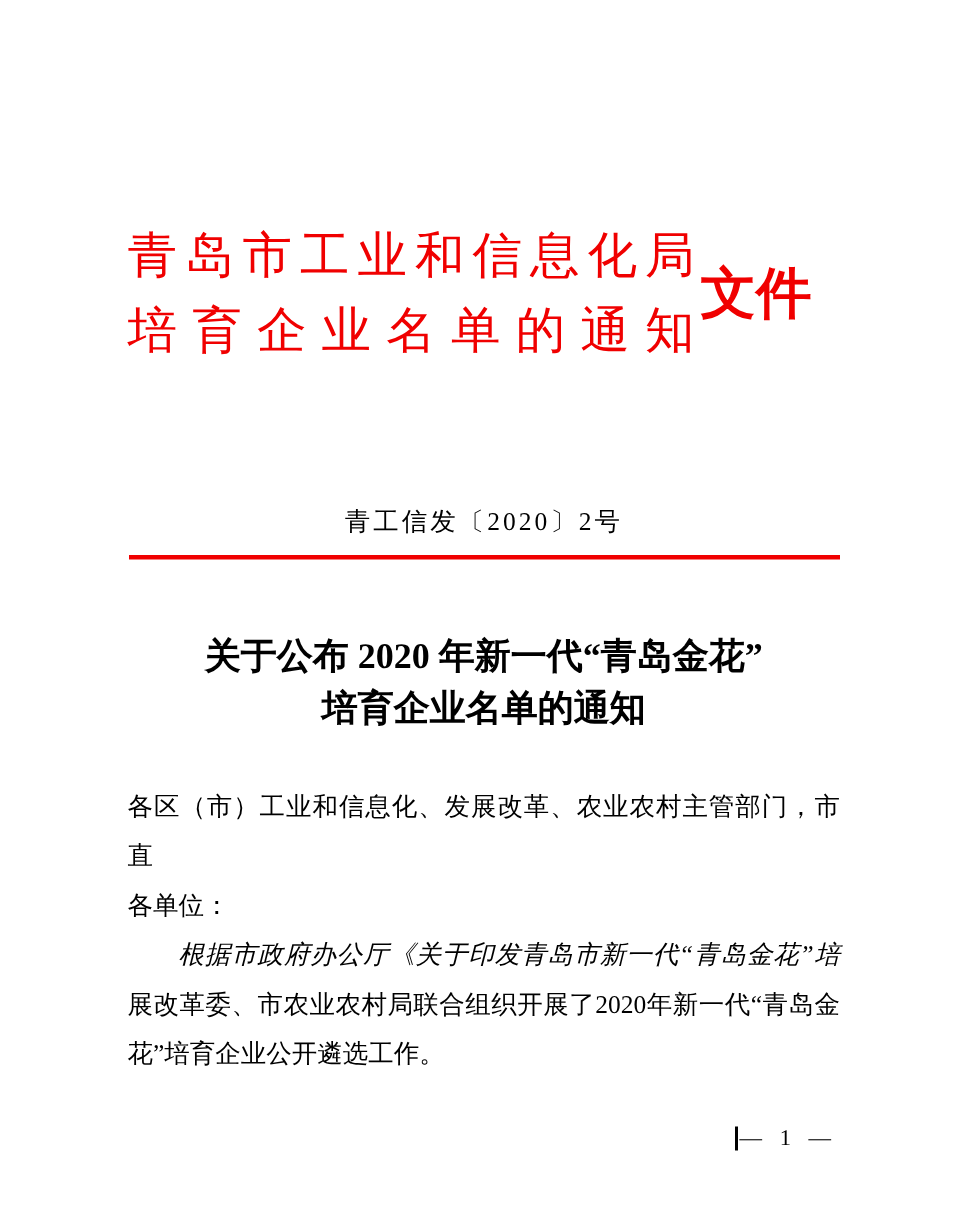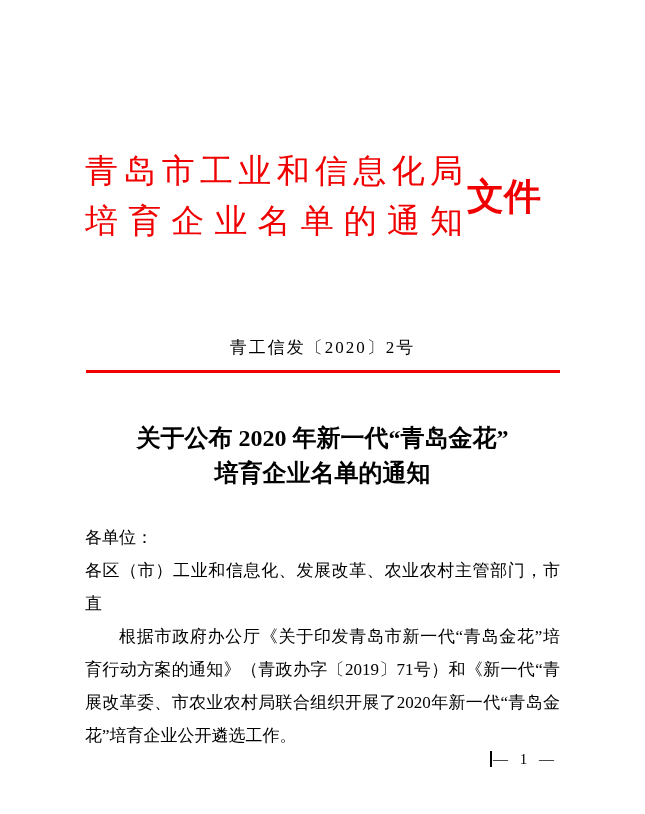--- a/index.html
+++ b/index.html
@@ -92,21 +92,21 @@
   .body-line {
     line-height: 33px;
     white-space: nowrap;
   }
   .body-line.justify {
     white-space: normal;
     text-align: justify;
     text-align-last: justify;
     text-justify: inter-character;
   }
-  .body-line.indent { text-indent: 2em; }
+  .body-line.indent { text-indent: 2em; font-style: italic; }
 
   
   .page-footer {
     position: absolute;
     top: 750px;
     left: 490px;
     font-size: 15px;
     line-height: 18px;
   }
   .page-label {
@@ -131,24 +131,23 @@
   <div class="doc-number">青工信发〔2020〕2号</div>
 
   <div class="red-rule"></div>
 
   <div class="doc-title">
     <div>关于公布 2020 年新一代“青岛金花”</div>
     <div>培育企业名单的通知</div>
   </div>
 
   <div class="doc-body">
+    <div class="body-line justify">各区（市）工业和信息化、发展改革、农业农村主管部门，市直</div>
     <div class="body-line">各单位：</div>
-    <div class="body-line justify">各区（市）工业和信息化、发展改革、农业农村主管部门，市直</div>
     <div class="body-line justify indent">根据市政府办公厅《关于印发青岛市新一代“青岛金花”培</div>
-    <div class="body-line justify">育行动方案的通知》（青政办字〔2019〕71号）和《新一代“青</div>
     <div class="body-line justify">展改革委、市农业农村局联合组织开展了2020年新一代“青岛金</div>
     <div class="body-line">花”培育企业公开遴选工作。</div>
   </div>
 
   <div class="page-footer">
     <span class="page-label">— 1 —</span>
   </div>
 
 </div>
 

